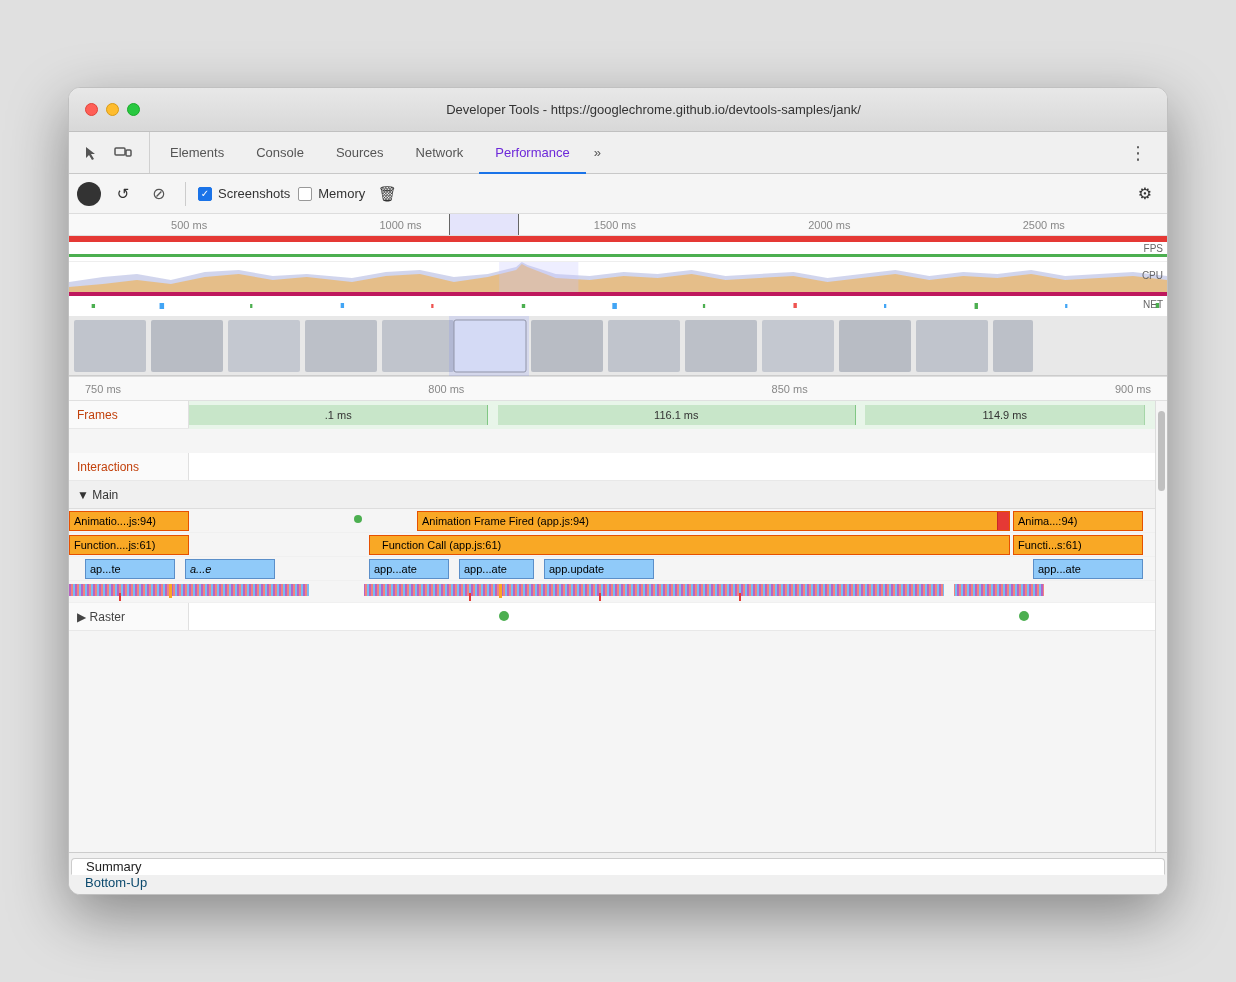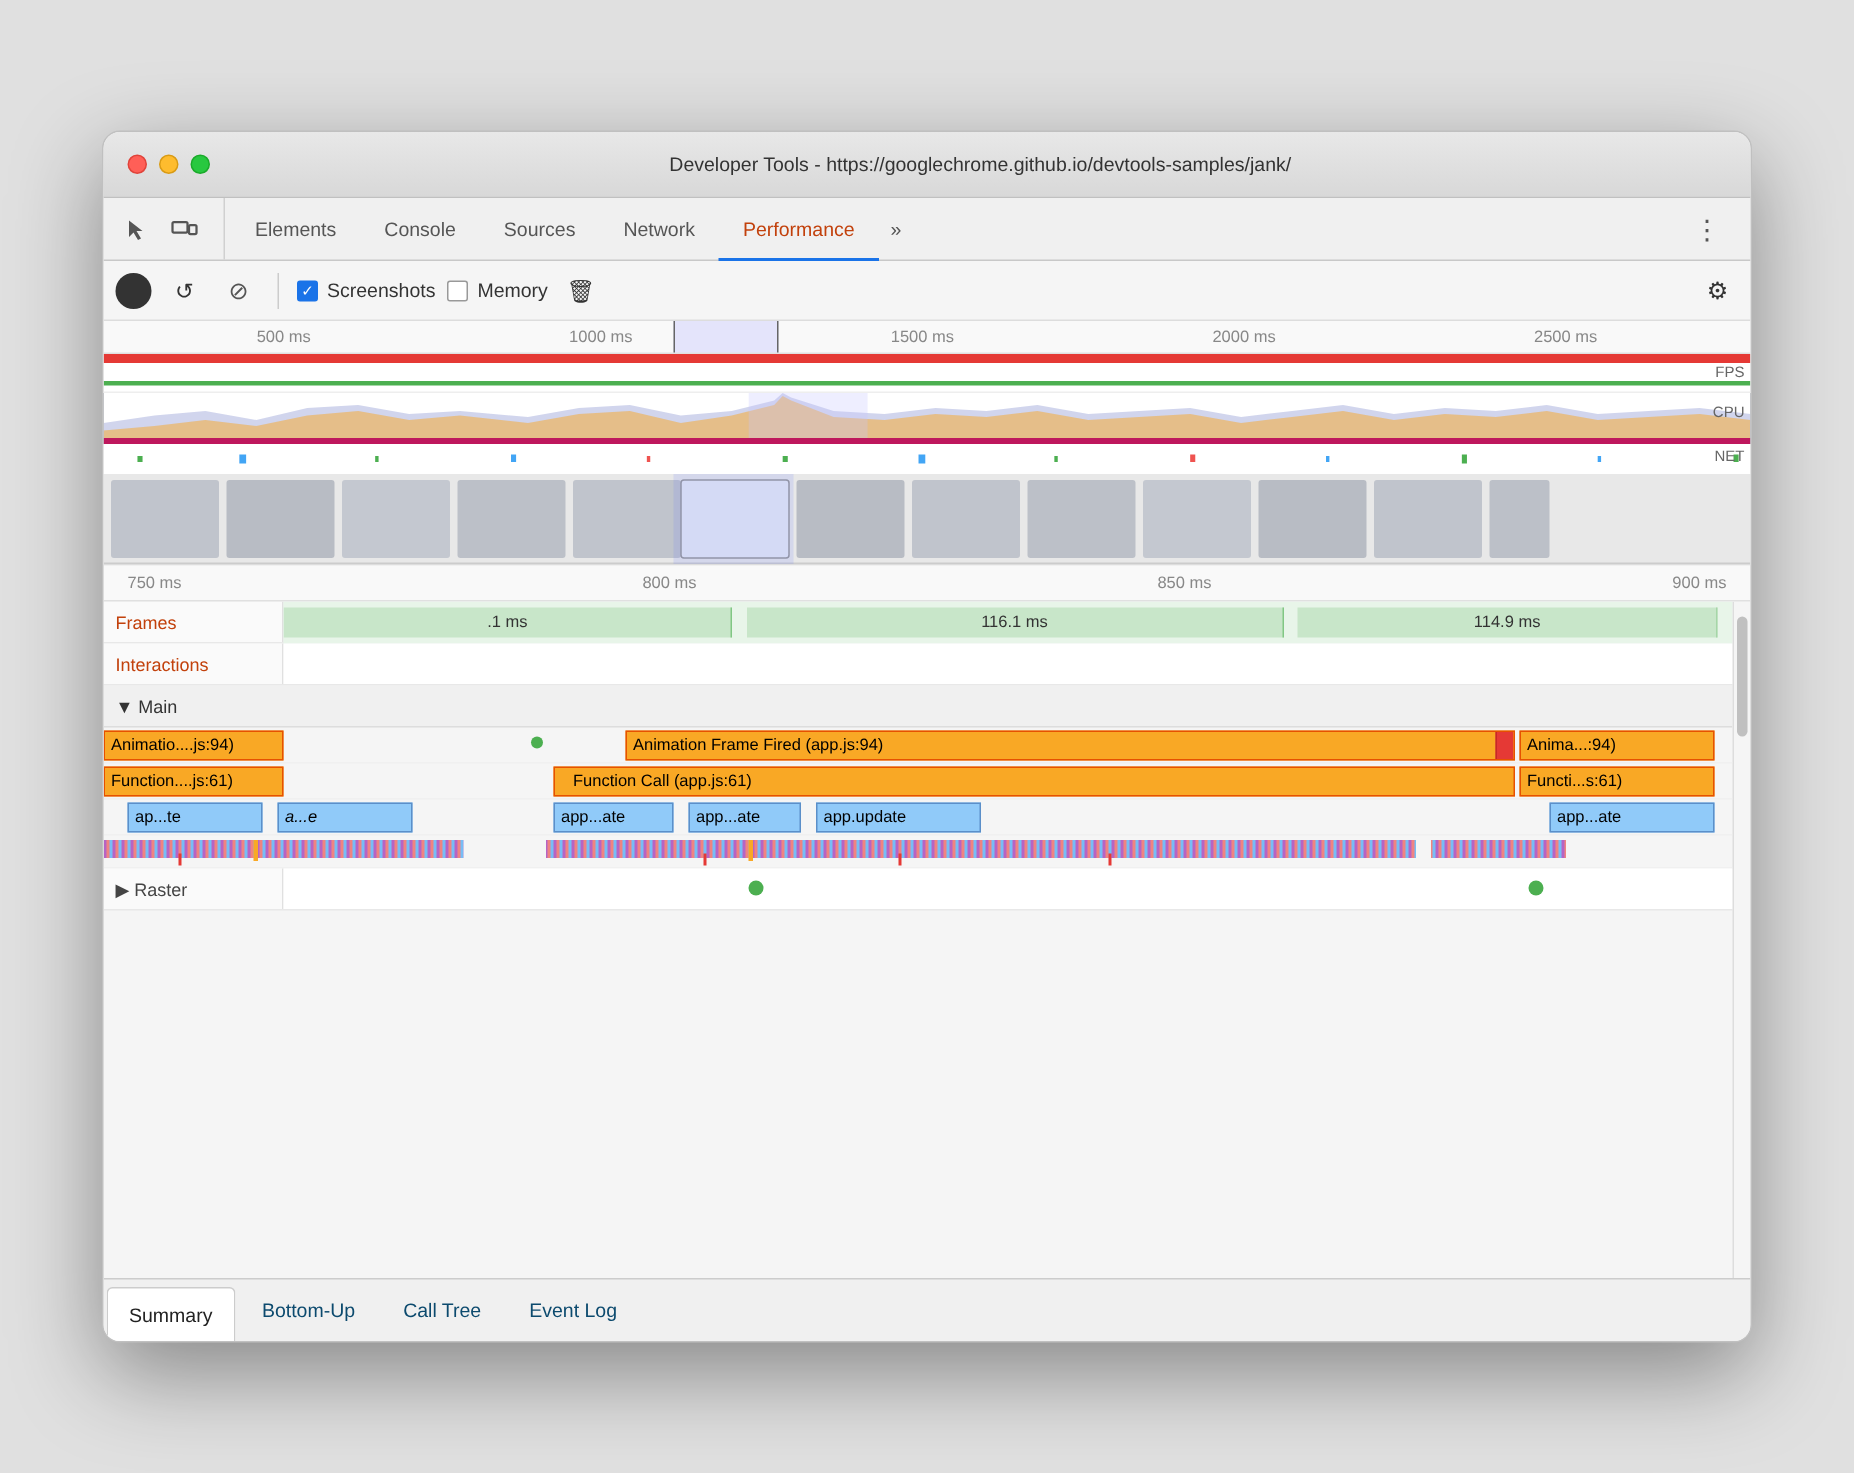--- a/index.html
+++ b/index.html
@@ -82,21 +82,21 @@
       display: flex;
       align-items: center;
       font-size: 13px;
       color: #555;
       cursor: pointer;
       border-bottom: 2px solid transparent;
       position: relative;
       top: 1px;
     }
     .tab-item.active {
-      color: #c2410c;
+      color: #6d28d9;
       border-bottom: 2px solid #1a73e8;
       font-weight: 500;
     }
     .tab-more {
       padding: 0 8px;
       display: flex;
       align-items: center;
       font-size: 13px;
       color: #555;
       cursor: pointer;
@@ -301,20 +301,21 @@
       display: flex;
       align-items: center;
       justify-content: center;
       font-size: 11px;
       color: #333;
       position: absolute;
     }
     
     .interactions-track {
       height: 24px;
+      margin-top: 24px;
     }
     .interactions-track .track-content {
       background: #fff;
     }
     
     .main-section-header {
       display: flex;
       align-items: center;
       padding: 4px 8px;
       background: #f0f0f0;
@@ -342,20 +343,21 @@
       border-radius: 6px;
       margin: 2px;
     }
     
     .bottom-tabs {
       height: 42px;
       background: #f0f0f0;
       border-top: 1px solid #ccc;
       display: flex;
       align-items: stretch;
+      flex-direction: column;
     }
     .bottom-tab {
       padding: 0 16px;
       display: flex;
       align-items: center;
       font-size: 13px;
       color: #0c4a6e;
       cursor: pointer;
       border-bottom: 2px solid transparent;
       position: relative;

